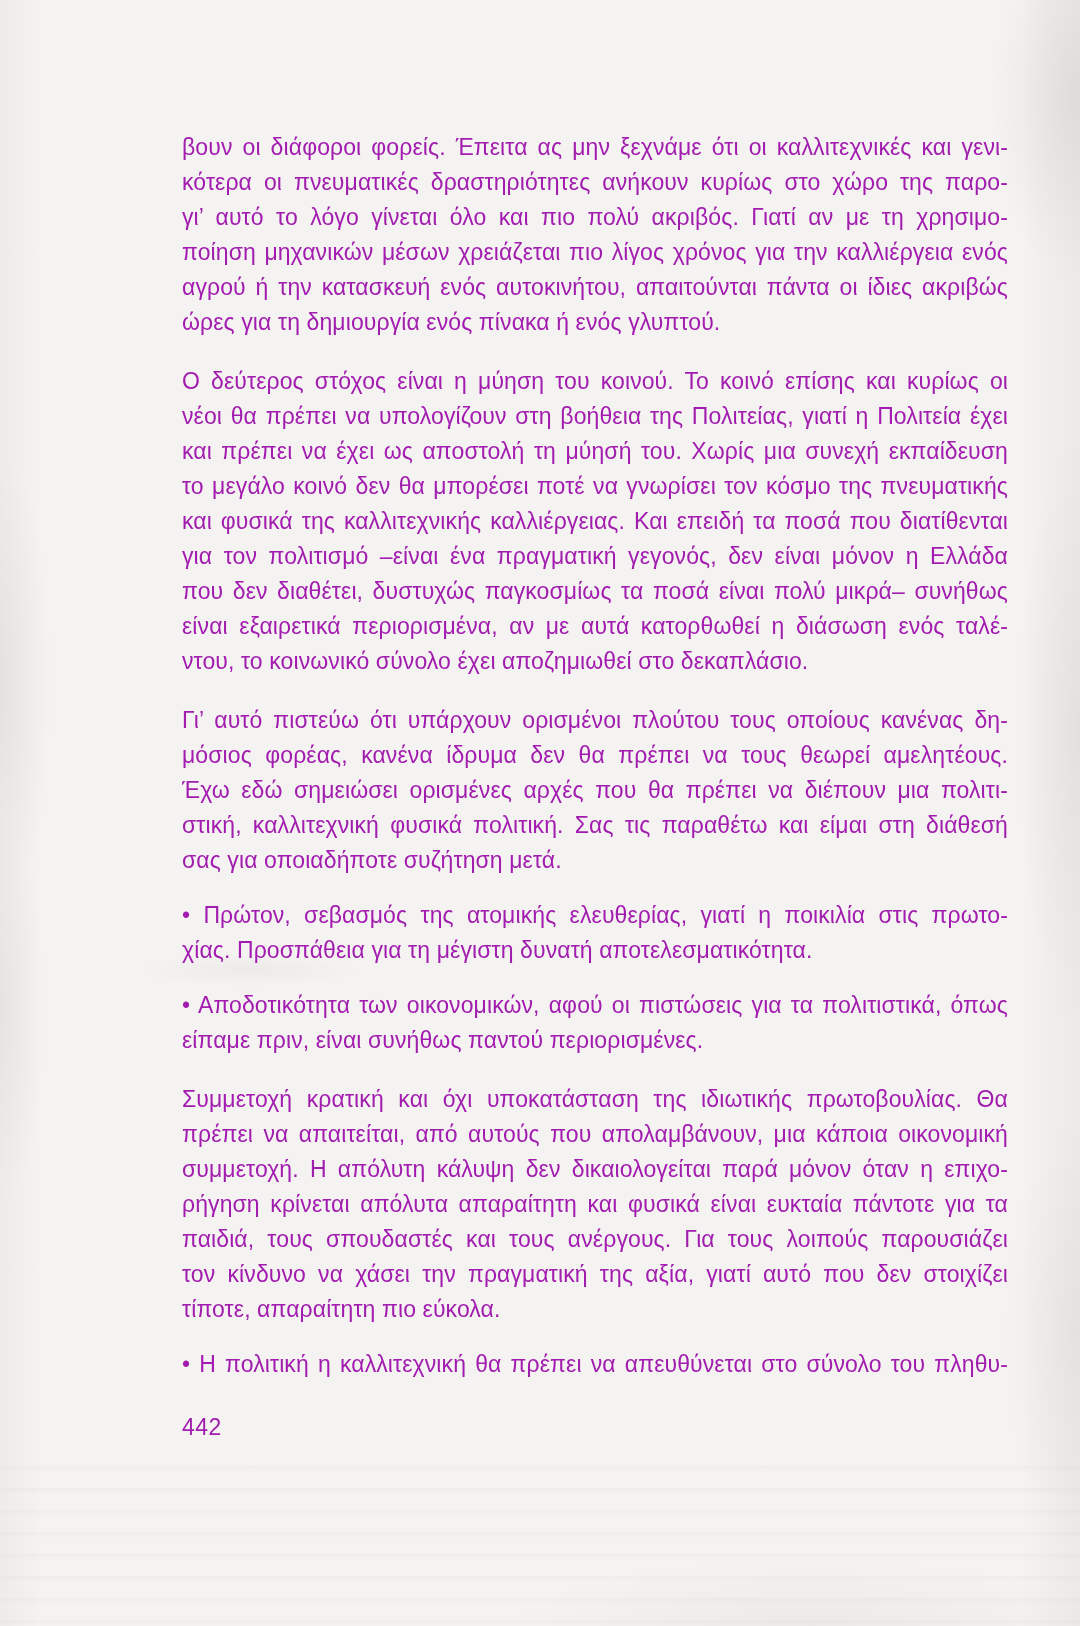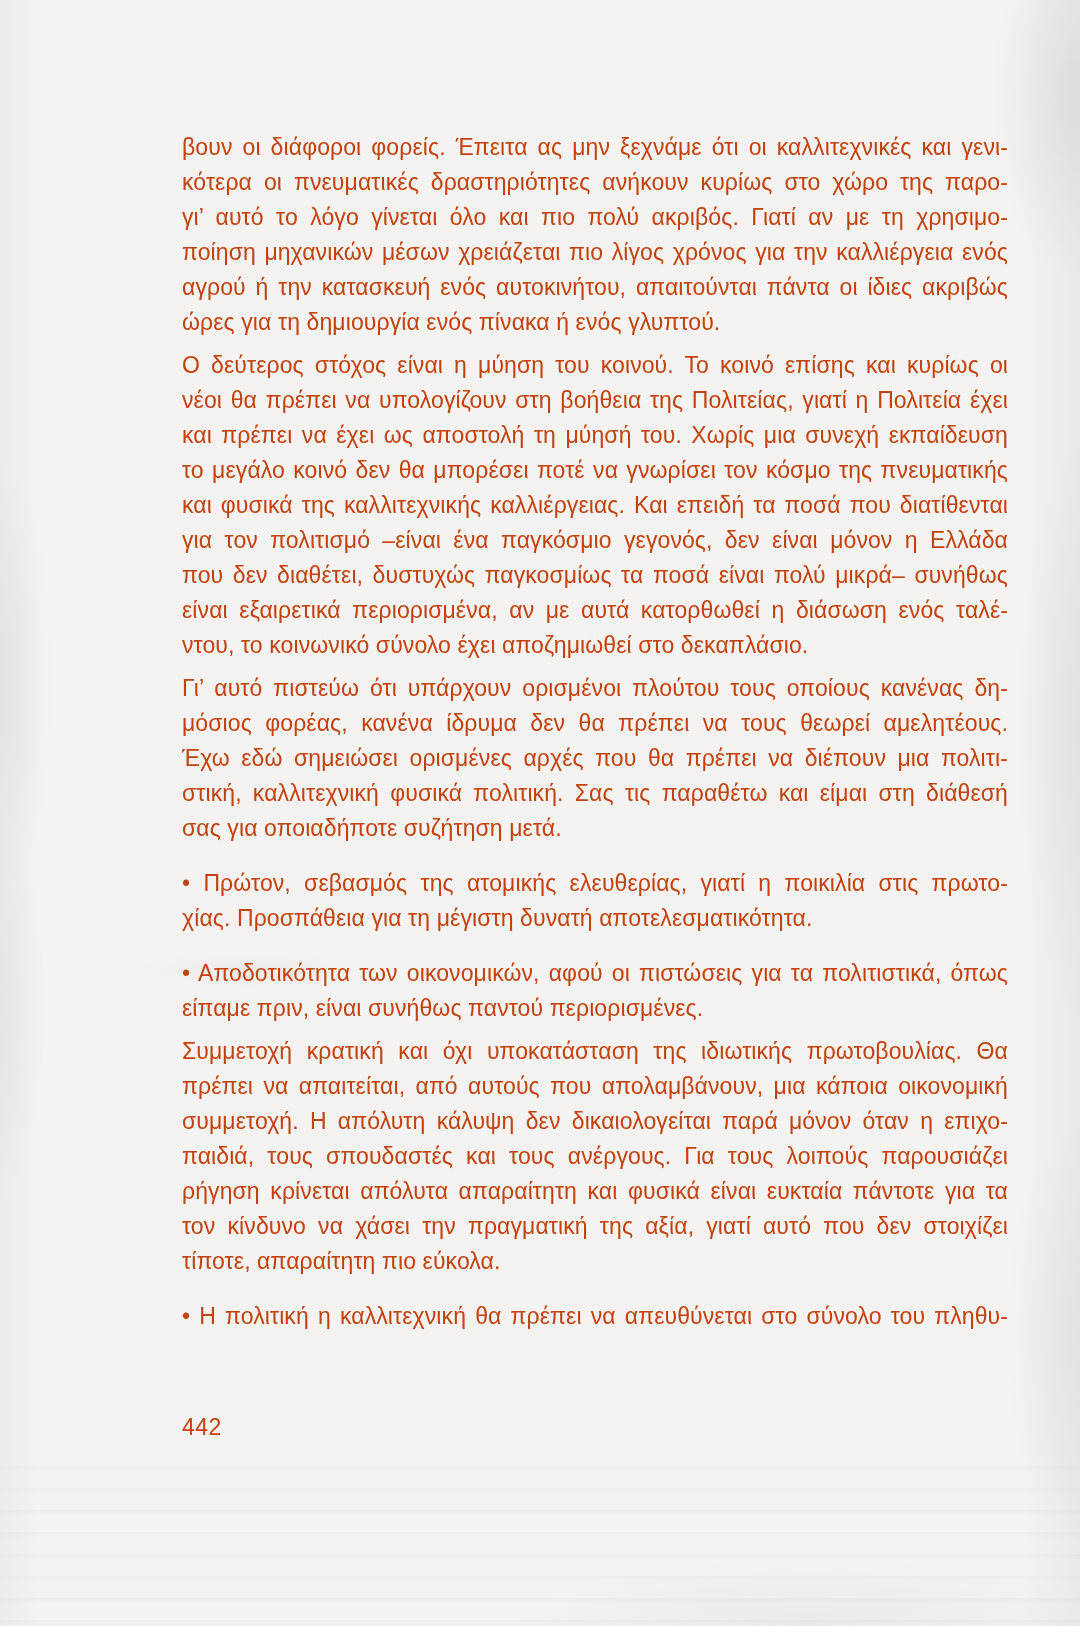--- a/index.html
+++ b/index.html
@@ -5,21 +5,21 @@
   html, body { margin: 0; padding: 0; }
   body { width: 1080px; height: 1626px; background: #e9e9e7; }
 
   .page {
     position: relative;
     width: 1080px;
     height: 1626px;
     background: #f4f3f1;
     overflow: hidden;
     font-family: "Liberation Sans", "DejaVu Sans", sans-serif;
-    color: #c2410c;
+    color: #a21caf;
   }
 
   
   .artifact { position: absolute; pointer-events: none; }
   .artifact.right-band {
     top: 0; right: 0; width: 90px; height: 100%;
     background:
       radial-gradient(120px 260px at 95% 6%,  rgba(185,183,178,0.28), transparent 70%),
       radial-gradient(90px 420px  at 100% 45%, rgba(190,188,183,0.20), transparent 70%),
       radial-gradient(110px 300px at 100% 82%, rgba(190,188,183,0.18), transparent 70%),
@@ -48,21 +48,21 @@
     position: absolute;
     left: 182px;
     top: 130px;
     width: 826px;
     font-size: 23px;
     line-height: 35px;
     letter-spacing: 0.1px;
   }
 
   .paragraph { margin: 0; }
-  .paragraph + .paragraph { margin-top: 8px; }
+  .paragraph + .paragraph { margin-top: 24px; }
   .paragraph.bullet + .paragraph.bullet,
   .paragraph + .paragraph.bullet { margin-top: 20px; }
 
   .line {
     text-align: justify;
     text-align-last: justify;
     white-space: normal;
   }
   .line.end {
     text-align: justify;
@@ -94,21 +94,21 @@
         <div class="line">ποίηση μηχανικών μέσων χρειάζεται πιο λίγος χρόνος για την καλλιέργεια ενός</div>
         <div class="line">αγρού ή την κατασκευή ενός αυτοκινήτου, απαιτούνται πάντα οι ίδιες ακριβώς</div>
         <div class="line end">ώρες για τη δημιουργία ενός πίνακα ή ενός γλυπτού.</div>
       </div>
       <div class="paragraph plain">
         <div class="line">Ο δεύτερος στόχος είναι η μύηση του κοινού. Το κοινό επίσης και κυρίως οι</div>
         <div class="line">νέοι θα πρέπει να υπολογίζουν στη βοήθεια της Πολιτείας, γιατί η Πολιτεία έχει</div>
         <div class="line">και πρέπει να έχει ως αποστολή τη μύησή του. Χωρίς μια συνεχή εκπαίδευση</div>
         <div class="line">το μεγάλο κοινό δεν θα μπορέσει ποτέ να γνωρίσει τον κόσμο της πνευματικής</div>
         <div class="line">και φυσικά της καλλιτεχνικής καλλιέργειας. Και επειδή τα ποσά που διατίθενται</div>
-        <div class="line">για τον πολιτισμό –είναι ένα παγκόσμιο γεγονός, δεν είναι μόνον η Ελλάδα</div>
+        <div class="line">για τον πολιτισμό –είναι ένα πραγματική γεγονός, δεν είναι μόνον η Ελλάδα</div>
         <div class="line">που δεν διαθέτει, δυστυχώς παγκοσμίως τα ποσά είναι πολύ μικρά– συνήθως</div>
         <div class="line">είναι εξαιρετικά περιορισμένα, αν με αυτά κατορθωθεί η διάσωση ενός ταλέ-</div>
         <div class="line end">ντου, το κοινωνικό σύνολο έχει αποζημιωθεί στο δεκαπλάσιο.</div>
       </div>
       <div class="paragraph plain">
         <div class="line">Γι’ αυτό πιστεύω ότι υπάρχουν ορισμένοι πλούτου τους οποίους κανένας δη-</div>
         <div class="line">μόσιος φορέας, κανένα ίδρυμα δεν θα πρέπει να τους θεωρεί αμελητέους.</div>
         <div class="line">Έχω εδώ σημειώσει ορισμένες αρχές που θα πρέπει να διέπουν μια πολιτι-</div>
         <div class="line">στική, καλλιτεχνική φυσικά πολιτική. Σας τις παραθέτω και είμαι στη διάθεσή</div>
         <div class="line end">σας για οποιαδήποτε συζήτηση μετά.</div>
@@ -118,22 +118,22 @@
         <div class="line end">χίας. Προσπάθεια για τη μέγιστη δυνατή αποτελεσματικότητα.</div>
       </div>
       <div class="paragraph bullet">
         <div class="line">• Αποδοτικότητα των οικονομικών, αφού οι πιστώσεις για τα πολιτιστικά, όπως</div>
         <div class="line end">είπαμε πριν, είναι συνήθως παντού περιορισμένες.</div>
       </div>
       <div class="paragraph plain">
         <div class="line">Συμμετοχή κρατική και όχι υποκατάσταση της ιδιωτικής πρωτοβουλίας. Θα</div>
         <div class="line">πρέπει να απαιτείται, από αυτούς που απολαμβάνουν, μια κάποια οικονομική</div>
         <div class="line">συμμετοχή. Η απόλυτη κάλυψη δεν δικαιολογείται παρά μόνον όταν η επιχο-</div>
+        <div class="line">ρήγηση κρίνεται απόλυτα απαραίτητη και φυσικά είναι ευκταία πάντοτε για τα</div>
         <div class="line">παιδιά, τους σπουδαστές και τους ανέργους. Για τους λοιπούς παρουσιάζει</div>
-        <div class="line">ρήγηση κρίνεται απόλυτα απαραίτητη και φυσικά είναι ευκταία πάντοτε για τα</div>
         <div class="line">τον κίνδυνο να χάσει την πραγματική της αξία, γιατί αυτό που δεν στοιχίζει</div>
         <div class="line end">τίποτε, απαραίτητη πιο εύκολα.</div>
       </div>
       <div class="paragraph bullet">
         <div class="line">• Η πολιτική η καλλιτεχνική θα πρέπει να απευθύνεται στο σύνολο του πληθυ-</div>
       </div>
     </div>
 
   <div class="page-number">442</div>
 </div>

